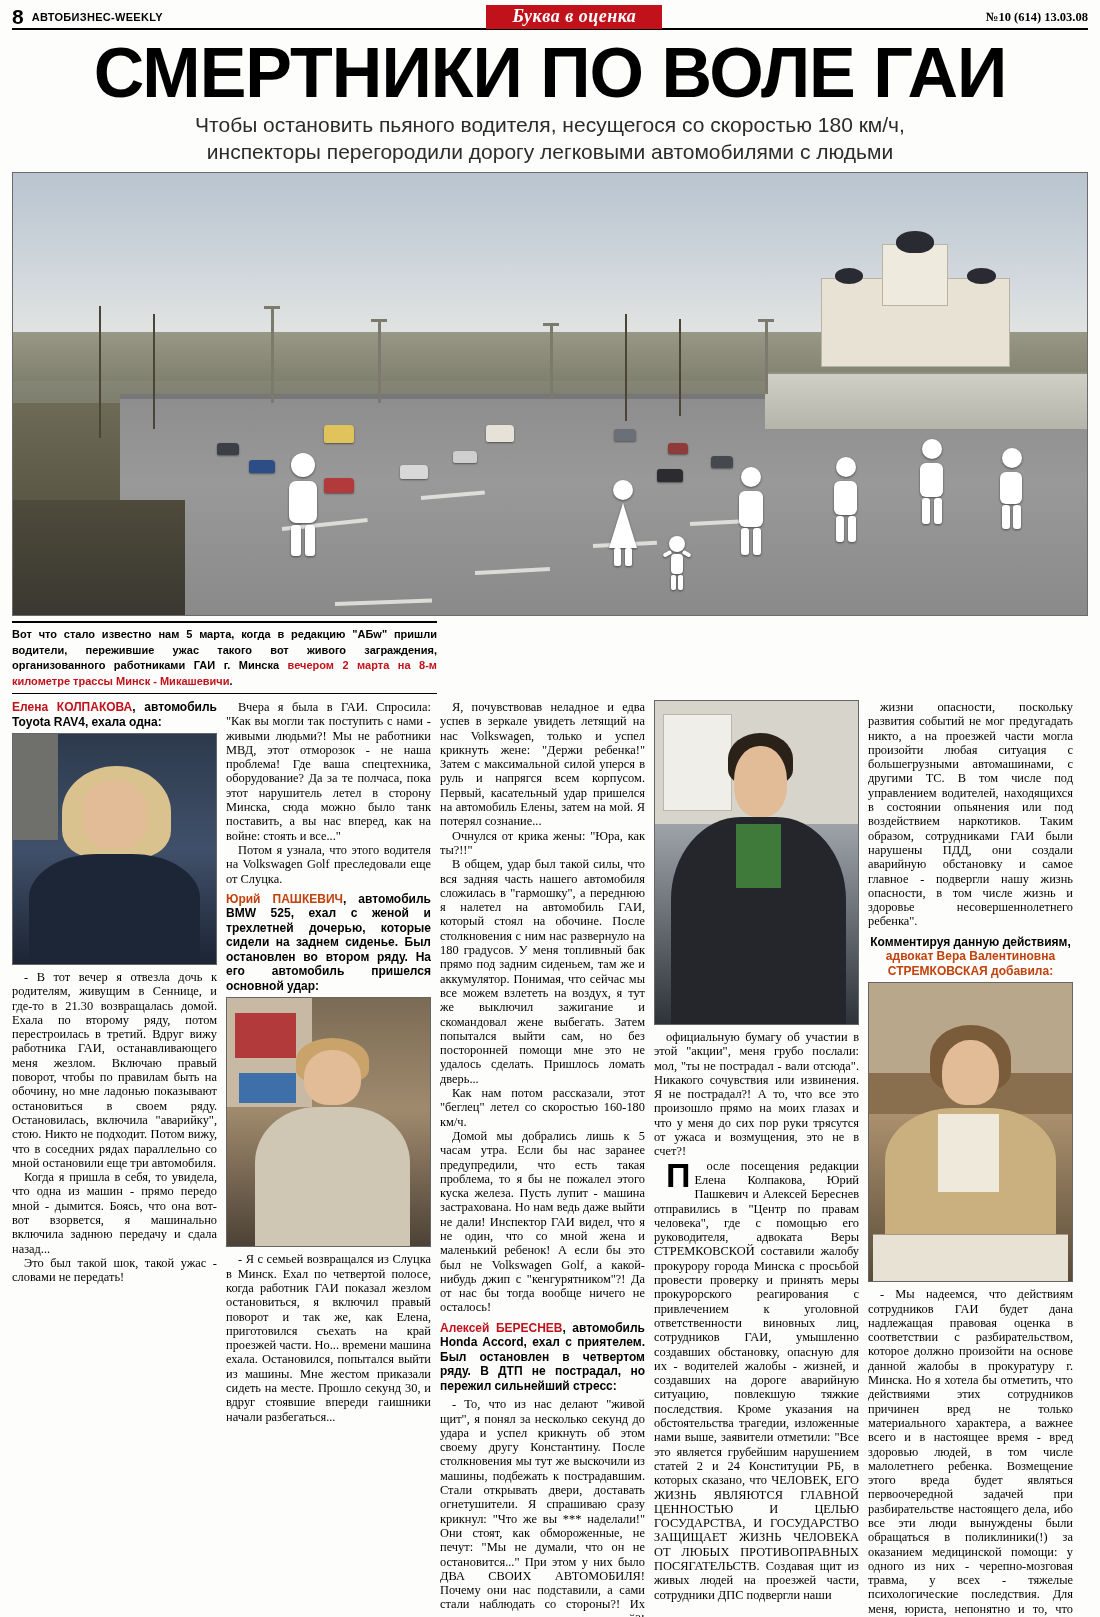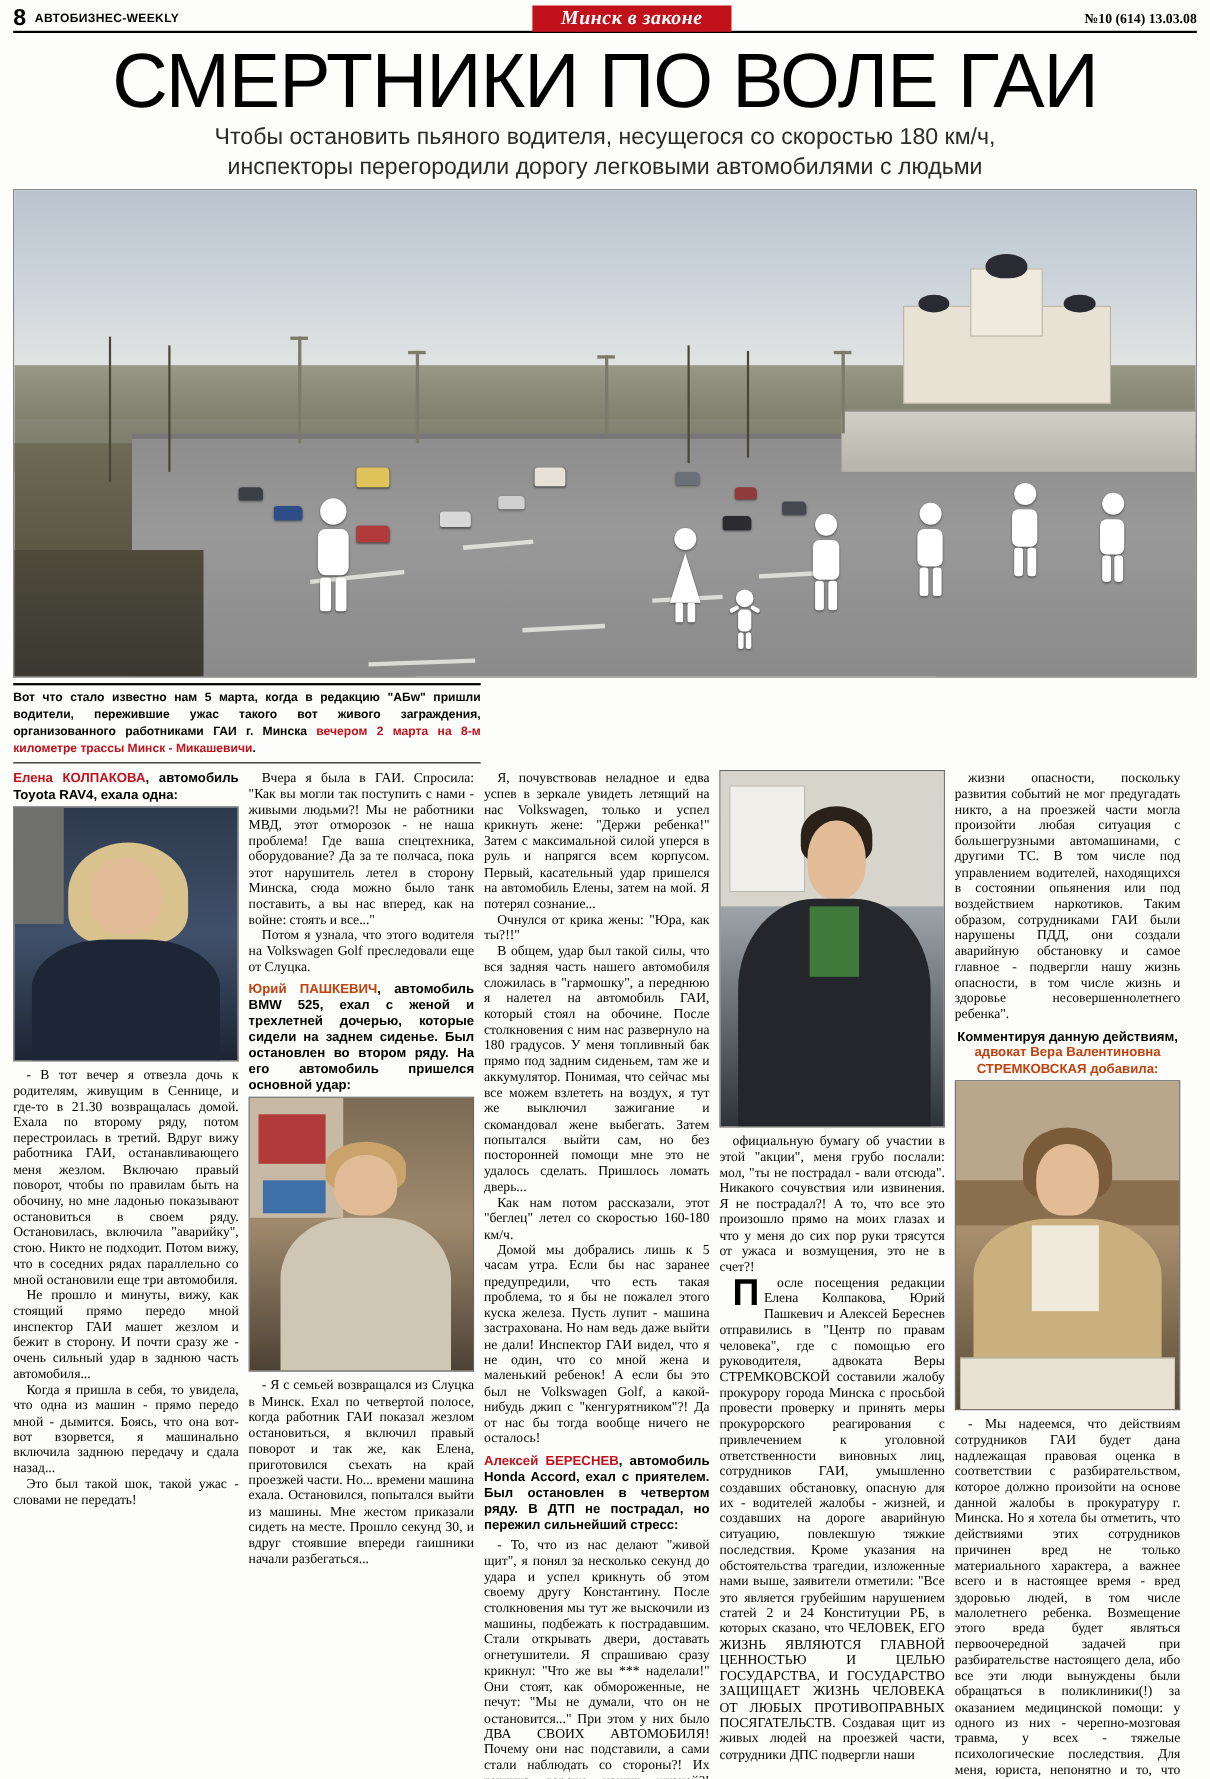--- a/index.html
+++ b/index.html
@@ -60,21 +60,21 @@
     font-family: Liberation Serif, serif;
     font-weight: bold;
     font-size: 12.5px;
     white-space: nowrap;
   }
 
   
   .headline {
     text-align: center;
     font-family: "Liberation Sans", sans-serif;
-    font-weight: normal;
+    font-weight: bold;
     font-size: 70px;
     line-height: 74px;
     letter-spacing: -1px;
     margin: 6px 0 2px 0;
     white-space: nowrap;
   }
   .subhead {
     text-align: center;
     font-family: "Liberation Sans", sans-serif;
     font-size: 21px;
@@ -263,21 +263,21 @@
 </style>
 </head>
 <body>
 
 <div class="page">
 
   <div class="masthead">
     <div class="page-num">8</div>
     <div class="pub-name">АВТОБИЗНЕС-WEEKLY</div>
     <div class="masthead-center">
-      <div class="rubric">Минск в законе</div>
+      <div class="rubric">Буква в оценка</div>
     </div>
     <div class="issue">№10 (614) 13.03.08</div>
   </div>
 
   <div class="headline">СМЕРТНИКИ ПО ВОЛЕ ГАИ</div>
   <div class="subhead">Чтобы остановить пьяного водителя, несущегося со скоростью 180 км/ч,</div>
   <div class="subhead" style="margin-top:-6px">инспекторы перегородили дорогу легковыми автомобилями с людьми</div>
 
   <div class="photo">
     <div class="sky"></div>
@@ -382,21 +382,20 @@
       <div class="byline">
         <span>Елена КОЛПАКОВА</span><span class="blk">, автомобиль Toyota RAV4, ехала одна:</span>
       </div>
       <div class="photo-block pb1">
         <div class="hair" style="left:24%; top:14%; width:54%; height:40%; background:#d9c28d;"></div>
         <div class="face" style="left:34%; top:20%; width:32%; height:30%;"></div>
         <div class="torso" style="left:8%; top:52%; width:84%; height:48%; background:#1c2636;"></div>
         <div style="position:absolute; left:0; top:0; width:22%; height:46%; background:#6f6f6b;"></div>
       </div>
       <p>- В тот вечер я отвезла дочь к родителям, живущим в Сеннице, и где-то в 21.30 возвращалась домой. Ехала по второму ряду, потом перестроилась в третий. Вдруг вижу работника ГАИ, останавливающего меня жезлом. Включаю правый поворот, чтобы по правилам быть на обочину, но мне ладонью показывают остановиться в своем ряду. Остановилась, включила "аварийку", стою. Никто не подходит. Потом вижу, что в соседних рядах параллельно со мной остановили еще три автомобиля.</p>
-      <p>Не прошло и минуты, вижу, как стоящий прямо передо мной инспектор ГАИ машет жезлом и бежит в сторону. И почти сразу же - очень сильный удар в заднюю часть автомобиля...</p>
       <p>Когда я пришла в себя, то увидела, что одна из машин - прямо передо мной - дымится. Боясь, что она вот-вот взорвется, я машинально включила заднюю передачу и сдала назад...</p>
       <p>Это был такой шок, такой ужас - словами не передать!</p>
     </div>
 
     <div class="col">
       <p>Вчера я была в ГАИ. Спросила: "Как вы могли так поступить с нами - живыми людьми?! Мы не работники МВД, этот отморозок - не наша проблема! Где ваша спецтехника, оборудование? Да за те полчаса, пока этот нарушитель летел в сторону Минска, сюда можно было танк поставить, а вы нас вперед, как на войне: стоять и все..."</p>
       <p>Потом я узнала, что этого водителя на Volkswagen Golf преследовали еще от Слуцка.</p>
       <div class="spacer6"></div>
       <div class="byline-dark">
         <span class="red">Юрий ПАШКЕВИЧ</span><span>, автомобиль BMW 525, ехал с женой и трехлетней дочерью, которые сидели на заднем сиденье. Был остановлен во втором ряду. На его автомобиль пришелся основной удар:</span>

